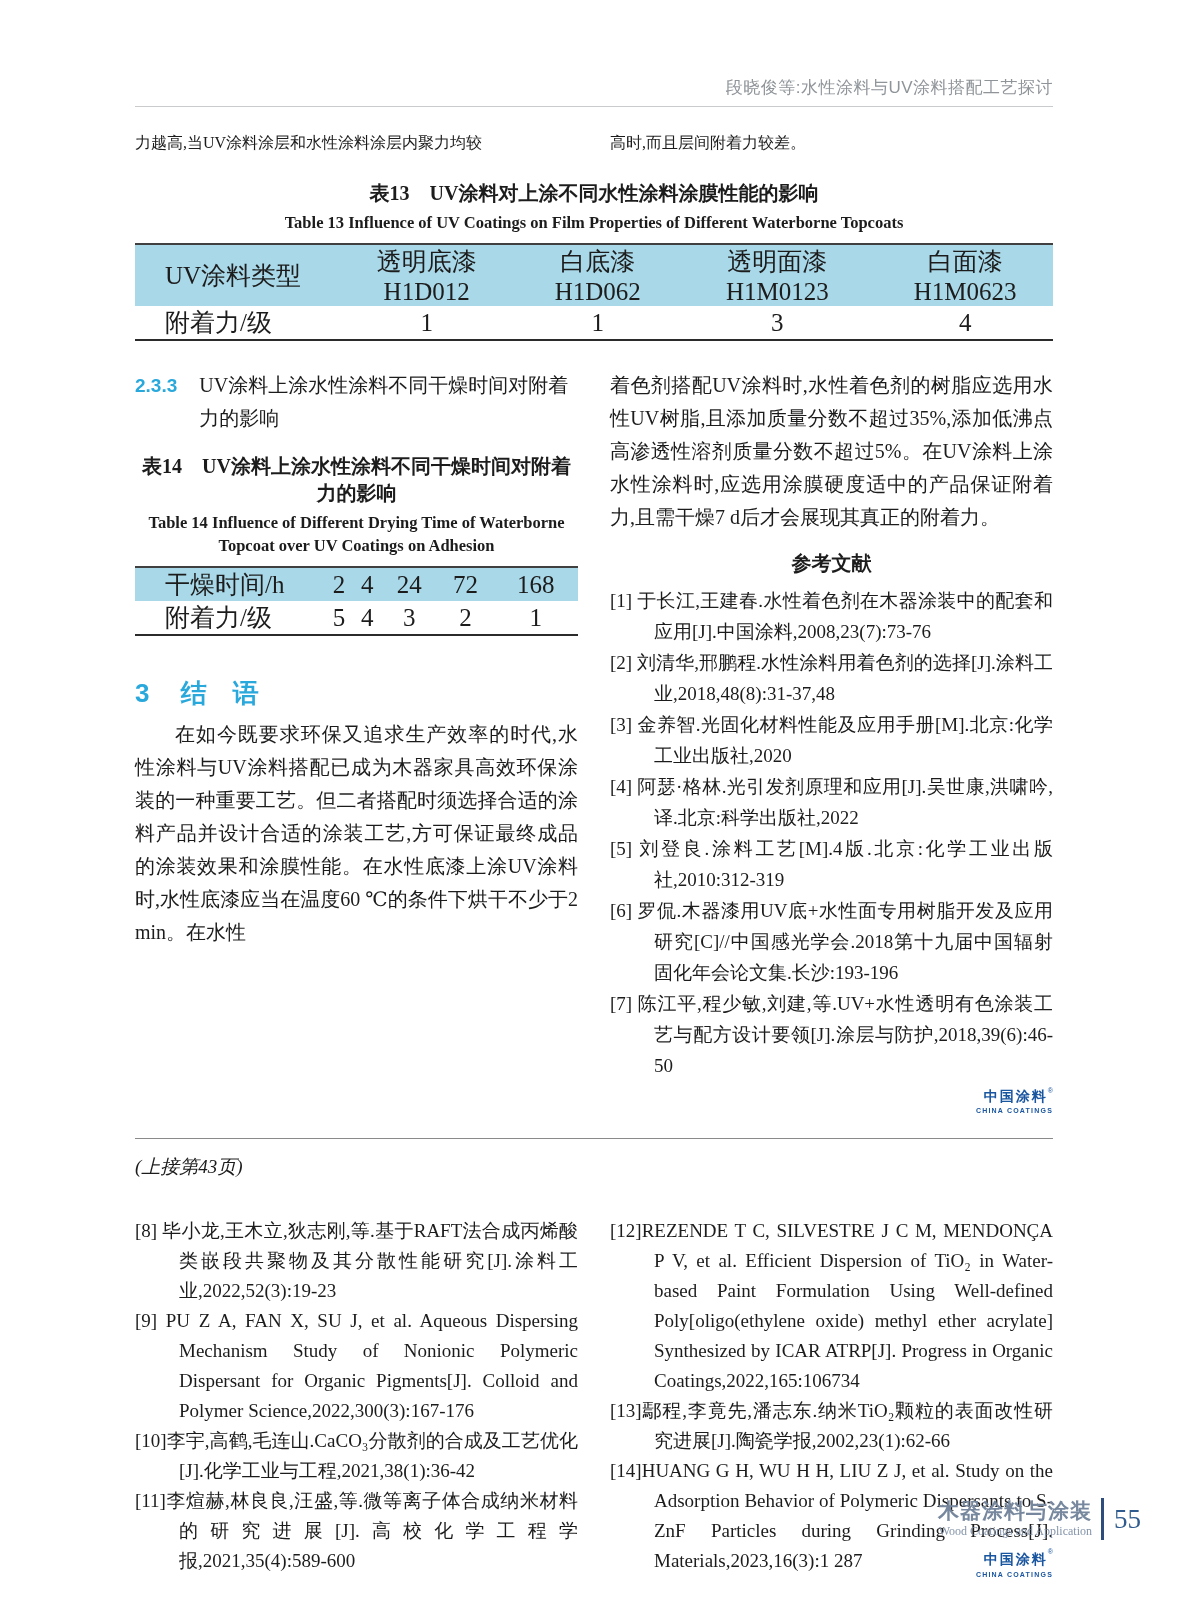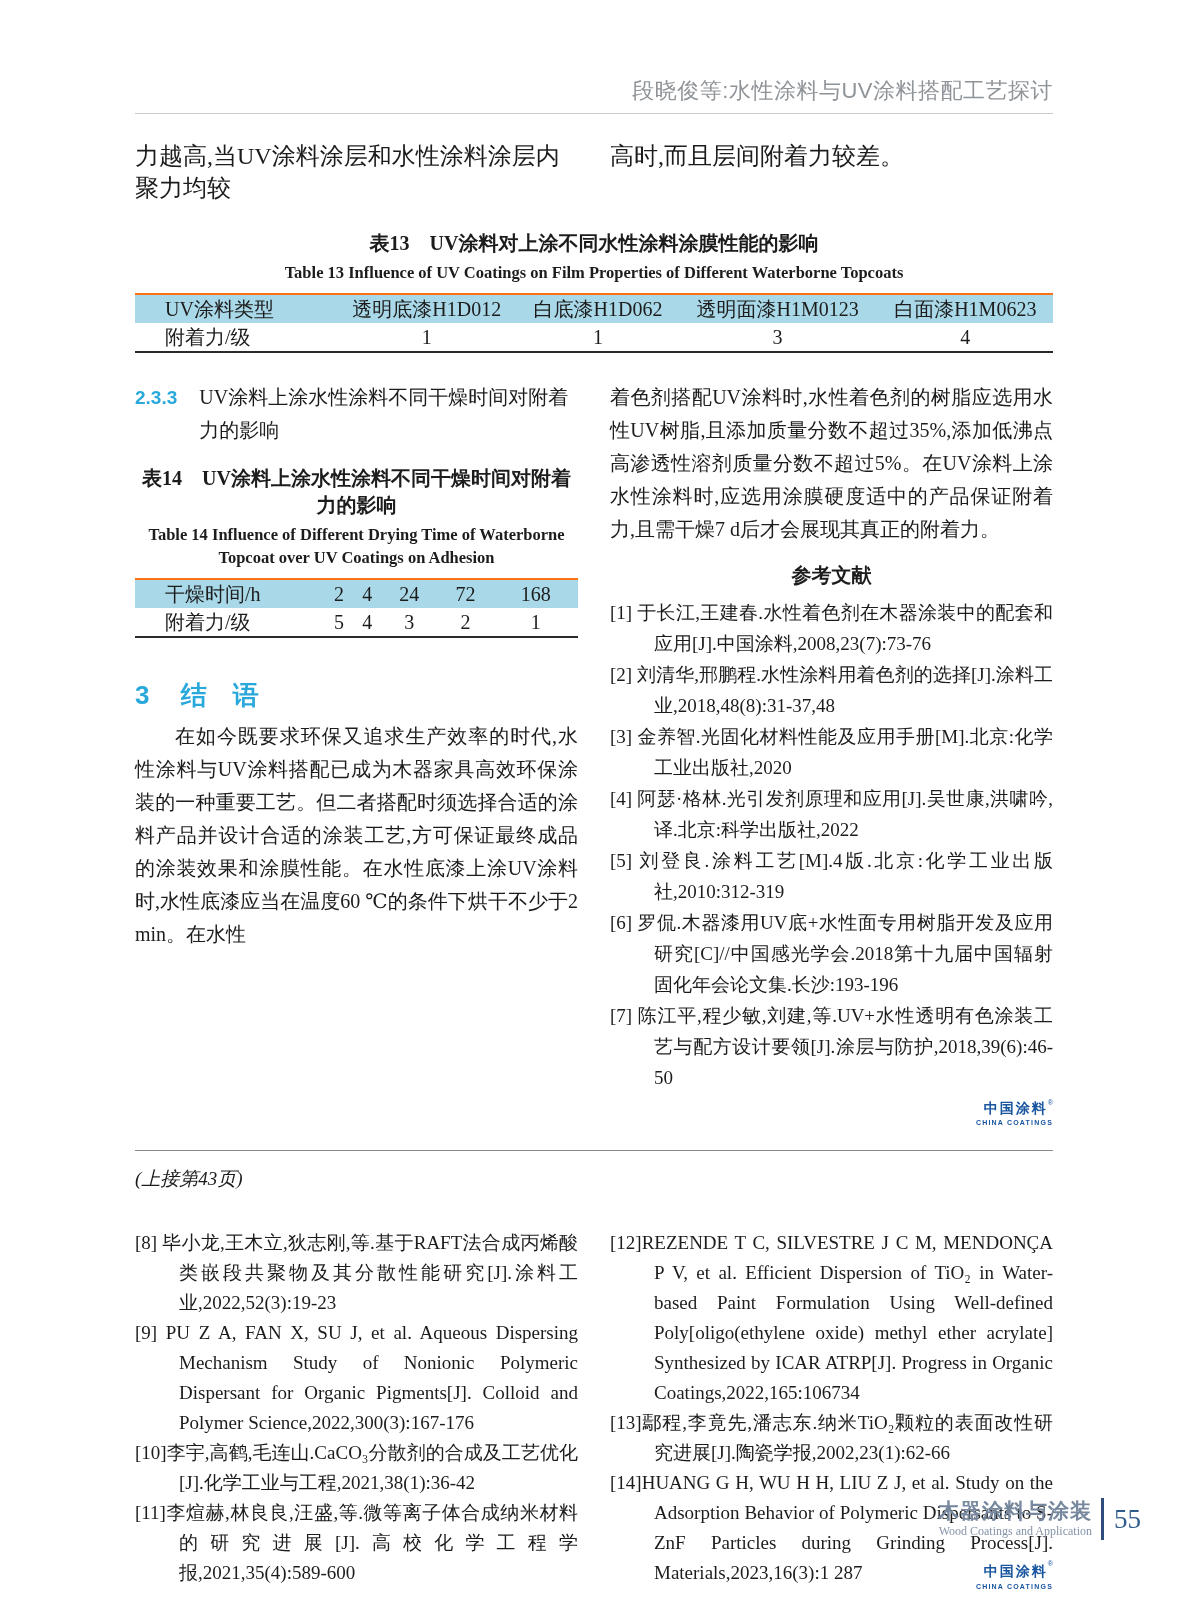--- a/index.html
+++ b/index.html
@@ -8,34 +8,34 @@
     background:#ffffff; overflow:hidden;
     font-family:"Liberation Serif","DejaVu Serif",serif;
     color:#1c1c1c;
   }
   .content { padding:0 134px 0 135px; }
 
   
   .paper-header {
     padding-top:76px; text-align:right;
     font-family:"Liberation Sans","DejaVu Sans",sans-serif;
-    font-size:22px; color:#8f9499; letter-spacing:0.5px;
+    font-size:17px; color:#8f9499; letter-spacing:0.5px;
   }
   .header-rule { border-bottom:1px solid #c9cbcd; margin-top:7px; }
 
   
-  .intro-row { display:flex; gap:32px; margin-top:26px; font-size:24px; }
+  .intro-row { display:flex; gap:32px; margin-top:26px; font-size:16px; }
   .intro-col { width:443px; }
 
   
   .tbl-title-cn { text-align:center; font-weight:bold; font-size:20px; line-height:27px; margin-top:26px; }
   .tbl-title-en { text-align:center; font-weight:bold; font-size:16.5px; line-height:23px; margin-top:4px; }
   table.paper-table {
-    width:100%; border-collapse:collapse; margin-top:9px; font-size:20px;
-    border-top:2px solid #f97316; border-bottom:2px solid #2b2b2b;
+    width:100%; border-collapse:collapse; margin-top:9px; font-size:25px;
+    border-top:2px solid #404040; border-bottom:2px solid #2b2b2b;
   }
   table.paper-table thead tr { background:#a9d8e8; }
   table.paper-table th, table.paper-table td {
     font-weight:normal; height:28px; text-align:center; padding:0;
   }
   table.paper-table th.rowlabel, table.paper-table td.rowlabel {
     text-align:left; padding-left:30px;
   }
   .t13 th.rowlabel, .t13 td.rowlabel { width:170px; }
   .t14 th.rowlabel, .t14 td.rowlabel { width:160px; }

